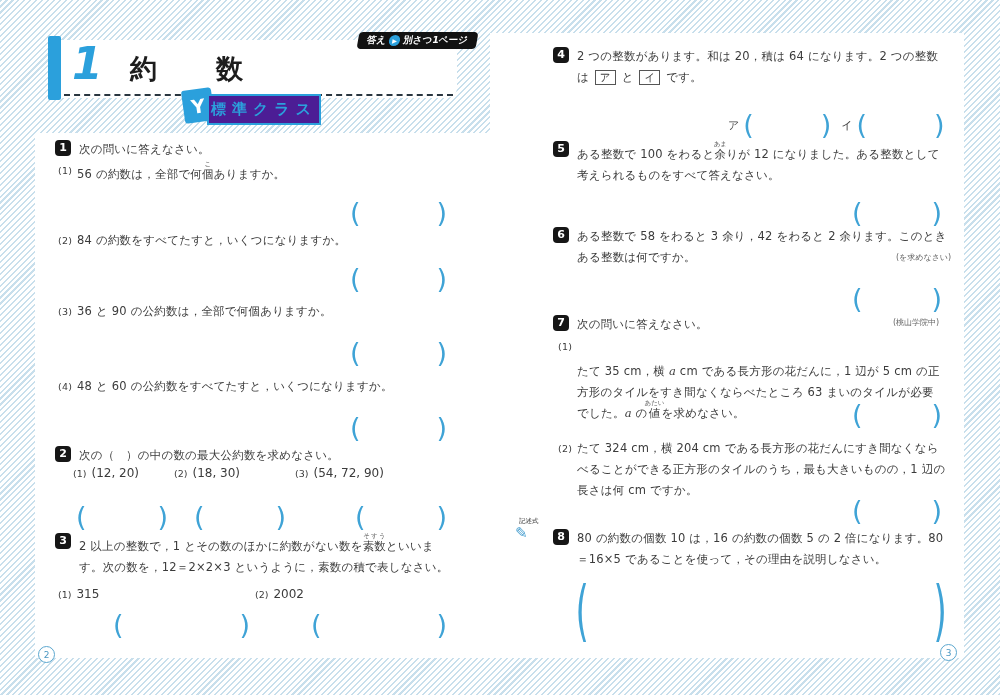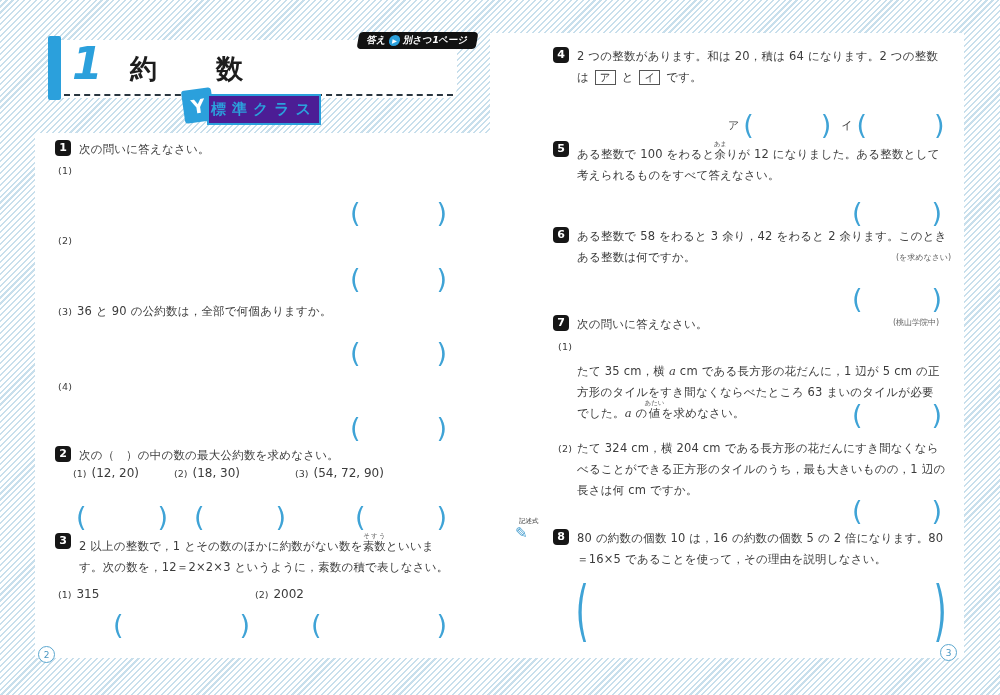--- a/index.html
+++ b/index.html
@@ -75,42 +75,45 @@
 
 <div class="class-icon">Y</div>
 <div class="class-box">標準クラス</div>
 
 <div class="prob" style="left:55px;top:139px;width:400px;">
   <span class="pnum">1</span>
   <span class="ptext">次の問いに答えなさい。</span>
 </div>
 <div class="subq" style="left:58px;top:160px;width:395px;">
   <span class="ql">(1)</span>
+  <span class="ptext">56 の約数は，全部で何<ruby>個<rt>こ</rt></ruby>ありますか。</span>
 </div>
 <div class="ansp" style="left:350px;top:198px;width:97px;">
   <span>(</span>
     <span>)</span>
 </div>
 <div class="subq" style="left:58px;top:230px;width:395px;">
   <span class="ql">(2)</span>
+  <span class="ptext">84 の約数をすべてたすと，いくつになりますか。</span>
 </div>
 <div class="ansp" style="left:350px;top:264px;width:97px;">
   <span>(</span>
     <span>)</span>
 </div>
 <div class="subq" style="left:58px;top:301px;width:395px;">
   <span class="ql">(3)</span>
   <span class="ptext">36 と 90 の公約数は，全部で何個ありますか。</span>
 </div>
 <div class="ansp" style="left:350px;top:338px;width:97px;">
   <span>(</span>
     <span>)</span>
 </div>
 <div class="subq" style="left:58px;top:376px;width:395px;">
   <span class="ql">(4)</span>
+  <span class="ptext">48 と 60 の公約数をすべてたすと，いくつになりますか。</span>
 </div>
 <div class="ansp" style="left:350px;top:413px;width:97px;">
   <span>(</span>
     <span>)</span>
 </div>
 
 <div class="prob" style="left:55px;top:445px;width:400px;">
   <span class="pnum">2</span>
   <span class="ptext">次の（　）の中の数の最大公約数を求めなさい。</span>
 </div>

